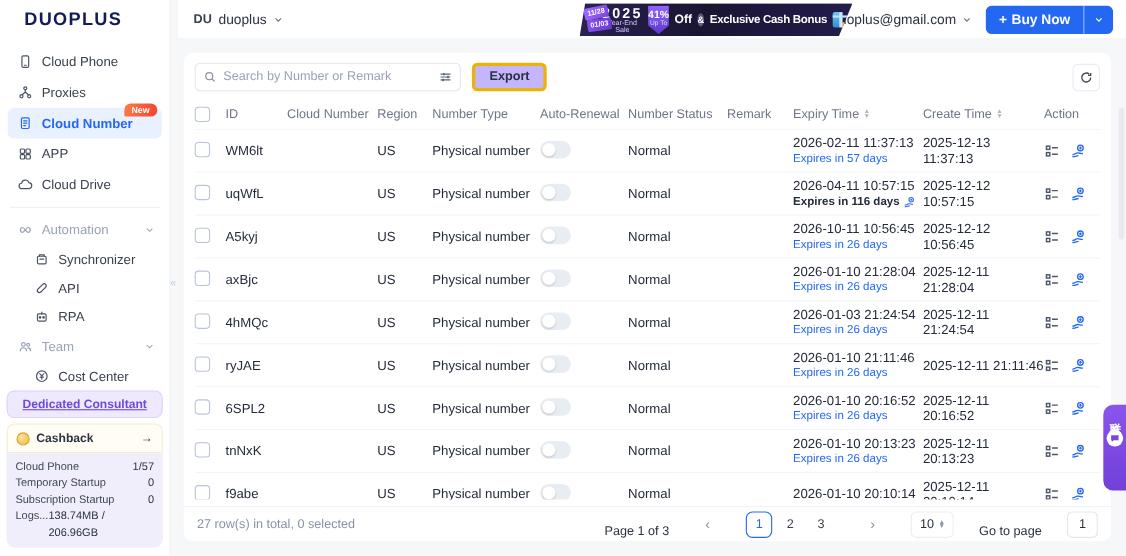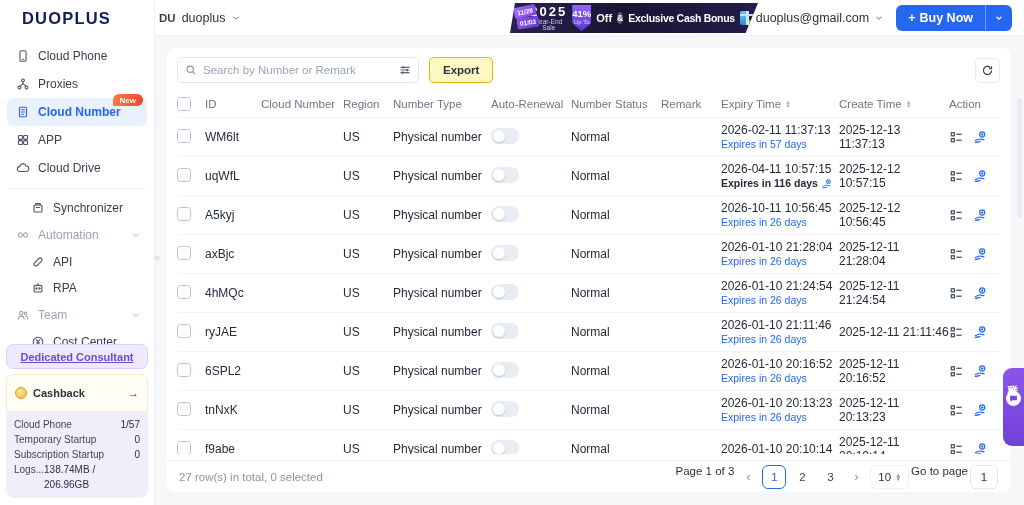--- a/index.html
+++ b/index.html
@@ -1,20 +1,20 @@
 <!DOCTYPE html>
 <html><head>
 <meta charset="utf-8">
 <style>
   * { margin:0; padding:0; box-sizing:border-box; }
   html,body { width:1024px; height:505px; overflow:hidden; font-family:"Liberation Sans", sans-serif; background:#f6f7f9; }
   svg { display:block; }
 
   
-  .header { position:absolute; left:145px; top:0; right:0; height:36px; background:#fff; border-bottom:1px solid #eef0f4; display:flex; align-items:center; z-index:5; }
+  .header { position:absolute; left:162px; top:0; right:0; height:36px; background:#fff; border-bottom:1px solid #eef0f4; display:flex; align-items:center; z-index:5; }
   .ws { display:flex; align-items:center; gap:6px; margin-left:14px; cursor:pointer; }
   .ws-badge { font-size:11.5px; font-weight:bold; color:#39414f; }
   .ws-name { font-size:12.5px; color:#2a3140; }
   .chev { width:10px; height:10px; color:#6b7485; }
 
   .banner { position:absolute; left:365px; top:3px; width:248px; height:30px; background:linear-gradient(100deg,#2a2254 0%,#191531 45%,#241c4e 100%); clip-path:polygon(2% 0,100% 0,95% 100%,0 100%); display:flex; align-items:center; padding:0 6px 0 4px; gap:5px; cursor:pointer; }
   .tagstack { position:relative; width:26px; height:26px; }
   .ptag { position:absolute; width:22px; height:11px; background:linear-gradient(120deg,#a06bff,#7b45e0); border-radius:2px; color:#fff; font-size:6.5px; font-weight:bold; text-align:center; line-height:11px; }
   .ptag.t1 { top:1px; left:0; transform:rotate(-12deg); }
   .ptag.t2 { top:12px; left:3px; transform:rotate(-8deg); background:linear-gradient(120deg,#8a55ec,#6a38cf); }
@@ -51,38 +51,38 @@
   .nav-item.active { background:#e9f1fe; color:#2468f2; font-weight:bold; }
   .nav-item.active .nav-ic { color:#2468f2; }
   .nav-badge { position:absolute; right:4px; top:-4px; background:linear-gradient(100deg,#ff7a45,#f5432e); color:#fff; font-size:8px; font-weight:bold; padding:1.5px 7px; border-radius:8px 8px 8px 2px; }
   .nav-chev { margin-left:auto; width:10px; height:10px; color:#9aa3b5; }
   .nav-div { height:1px; background:#eef0f4; margin:6px 2px; }
   .collapse-handle { position:absolute; right:-6px; top:252px; font-size:10px; color:#c4cad6; cursor:pointer; z-index:7; }
 
   .side-bottom { position:absolute; left:6px; right:6px; bottom:7px; z-index:8; background:#fff; }
   .consultant { display:flex; align-items:center; gap:6px; height:25px; background:#efe9fd; border:1px solid #ddd0f9; border-radius:7px; padding:0 7px; cursor:pointer; }
   .consultant .c-label { font-size:11px; font-weight:bold; color:#6d49e0; flex:1; white-space:nowrap;text-decoration:underline; }
-  .cashback { display:flex; align-items:center; gap:6px; height:38px; margin-top:5px; background:#fffdf4; border:1px solid #f3ecd6; border-radius:7px 7px 0 0; padding:0 8px; cursor:pointer; }
+  .cashback { display:flex; align-items:center; gap:6px; height:27px; margin-top:5px; background:#fffdf4; border:1px solid #f3ecd6; border-radius:7px 7px 0 0; padding:0 8px; cursor:pointer; }
   .cashback .cb-label { font-size:11px; font-weight:bold; color:#2a3140; flex:1; }
   .cashback .cb-arrow { font-size:11px; color:#2a3140; }
   .coin { width:12px; height:12px; border-radius:50%; background:radial-gradient(circle at 35% 35%,#ffe39a,#f0b93a); border:1px solid #d99f2b; }
   .stats { background:#f1eefb; border-radius:0 0 8px 8px; padding:5px 8px 6px 8px; }
   .stat-row { display:flex; justify-content:space-between; font-size:10px; color:#3f4757; line-height:15px; }
   .stat-row .sv { color:#2a3140; }
 
   
   .main { position:absolute; left:155px; top:36px; right:0; bottom:0; background:#f6f7f9; }
   .card { position:absolute; left:12px; top:12px; right:14px; bottom:13px; background:#fff; border-radius:8px; }
 
   .toolbar { display:flex; align-items:center; padding:9px 10px 8px 10px; }
   .search { display:flex; align-items:center; width:242px; height:26px; border:1px solid #e3e6ec; border-radius:5px; padding:10px 7px; gap:6px; }
   .search input { border:none; outline:none; flex:1; font-size:11.5px; color:#2a3140; font-family:inherit; }
   .search input::placeholder { color:#9aa3b5; }
   .sicon { width:12px; height:12px; color:#8b93a5; flex:none; }
-  .export { margin-left:10px; height:26px; border:1px solid #eab308; border-radius:5px; background:#fef9c3; font-size:11.5px; font-weight:bold; color:#2a3140; padding:0 13px; cursor:pointer; font-family:inherit; }
+  .export { margin-left:10px; height:26px; border:3px solid #eab308; border-radius:5px; background:#c4b5fd; font-size:11.5px; font-weight:bold; color:#2a3140; padding:0 13px; cursor:pointer; font-family:inherit; }
   .refresh { margin-left:auto; width:25px; height:25px; border:1px solid #e9ebf0; border-radius:5px; display:flex; align-items:center; justify-content:center; color:#3c4354; cursor:pointer; background:#fff; }
 
   .grid { display:grid; grid-template-columns:28px 56px 82px 50px 98px 80px 90px 60px 118px 110px 46px; align-items:center; }
   .thead { padding:0 10px; height:26px; font-size:11.5px; color:#6e7687; }
   .th { display:flex; align-items:center; gap:4px; }
   .sorts { display:flex; flex-direction:column; line-height:4px; font-size:6px; color:#aeb5c2; }
   .tbody { height:337px; overflow:hidden; padding:0 10px; }
   .tr { height:39px; border-top:1px solid #f2f4f7; font-size:12px; color:#242b3a; }
   .cb { width:14px; height:14px; border:1.4px solid #b9c4da; border-radius:3.5px; display:inline-block; cursor:pointer; background:#fff; }
   .toggle { width:28px; height:16px; border-radius:8px; background:#e8edf4; position:relative; display:inline-block; cursor:pointer; }
@@ -91,21 +91,21 @@
   .redact-gray { width:24px; height:24px; background:#8b9097; }
   .exp-date { font-size:12px; color:#242b3a; line-height:14px; }
   .exp-note { font-size:10.5px; color:#2468f2; line-height:13px; margin-top:1px; display:flex; align-items:center; gap:3px; }
   .exp-note.bold { color:#242b3a; font-weight:bold; }
   .act { display:flex; gap:9px; align-items:center; }
   .aicon { width:15px; height:15px; cursor:pointer; }
   .aicon.detail { color:#4d5668; }
   .aicon.renew { color:#2468f2; }
 
   .pagebar { position:absolute; left:0; right:0; bottom:0; height:32px; border-top:1px solid #f0f2f5; display:flex; align-items:center; padding:0 12px; font-size:11.5px; color:#8a93a6; }
-  .pg-right { margin-left:auto; display:flex; align-items:flex-start; gap:2px; color:#2a3140; }
+  .pg-right { margin-left:auto; display:flex; align-items:flex-end; gap:23px; color:#2a3140; }
   .pg-btn { min-width:24px; height:24px; border-radius:6px; display:flex; align-items:center; justify-content:center; font-size:11.5px; cursor:pointer; color:#3c4354; background:#fff; border:1px solid transparent; }
   .pg-btn.active { border-color:#2468f2; color:#2468f2; }
   .pg-nav { color:#8a93a6; font-size:13px; }
   .pg-size { display:flex; align-items:center; gap:4px; border:1px solid #eceef2; border-radius:5px; height:24px; padding:0 7px; cursor:pointer; }
   .pg-size .sorts { color:#8a93a6; }
   .goto-input { width:28px; height:24px; border:1px solid #e3e6ec; border-radius:5px; text-align:center; font-size:11.5px; color:#2a3140; font-family:inherit; }
 
   .contact { position:absolute; right:0; top:368px; width:21px; height:78px; background:linear-gradient(180deg,#8a55ec,#7040d8); border-radius:9px 0 0 9px; z-index:9; cursor:pointer; display:flex; flex-direction:column; align-items:center; padding-top:8px; }
   .contact .ctxt { writing-mode:vertical-rl; font-size:10.5px; font-weight:bold; color:#fff; letter-spacing:3px; }
   .contact .cbubble { margin-top:3px; width:15px; height:15px; border-radius:50%; background:#fff; display:flex; align-items:center; justify-content:center; color:#7a46dd; }
@@ -161,41 +161,41 @@
       </div>
       <div class="nav-item">
         <span class="nav-ic">
           <svg viewBox="0 0 16 16" fill="none" stroke="currentColor" stroke-width="1.25" stroke-linecap="round" stroke-linejoin="round">
             <path d="M4.5 12a2.8 2.8 0 0 1-.3-5.6 3.8 3.8 0 0 1 7.4-.7A2.6 2.6 0 0 1 11.5 12z"></path>
           </svg>
         </span>
         <span class="nav-lb">Cloud Drive</span>
       </div>
       <div class="nav-div"></div>
-      <div class="nav-item indent">
-        <span class="nav-ic">
-          <svg viewBox="0 0 16 16" fill="none" stroke="currentColor" stroke-width="1.25" stroke-linecap="round" stroke-linejoin="round">
-            <rect x="3.5" y="4.5" width="9" height="8" rx="1.2"></rect>
-            <path d="M5.5 4.5V3h5v1.5M6 7.5h4"></path>
-          </svg>
-        </span>
-        <span class="nav-lb">Synchronizer</span>
-      </div>
       <div class="nav-item group">
         <span class="nav-ic">
           <svg viewBox="0 0 16 16" fill="none" stroke="currentColor" stroke-width="1.25" stroke-linecap="round" stroke-linejoin="round">
             <path d="M5 10.5c-2.8 0-2.8-5 0-5 2.4 0 3.6 5 6 5 2.8 0 2.8-5 0-5-2.4 0-3.6 5-6 5z"></path>
           </svg>
         </span>
         <span class="nav-lb">Automation</span>
         <span class="nav-chev">
           <svg viewBox="0 0 16 16" fill="none" stroke="currentColor" stroke-width="1.5">
             <path d="M4 6l4 4 4-4"></path>
           </svg>
         </span>
+      </div>
+      <div class="nav-item indent">
+        <span class="nav-ic">
+          <svg viewBox="0 0 16 16" fill="none" stroke="currentColor" stroke-width="1.25" stroke-linecap="round" stroke-linejoin="round">
+            <rect x="3.5" y="4.5" width="9" height="8" rx="1.2"></rect>
+            <path d="M5.5 4.5V3h5v1.5M6 7.5h4"></path>
+          </svg>
+        </span>
+        <span class="nav-lb">Synchronizer</span>
       </div>
       <div class="nav-item indent">
         <span class="nav-ic">
           <svg viewBox="0 0 16 16" fill="none" stroke="currentColor" stroke-width="1.25" stroke-linecap="round" stroke-linejoin="round">
             <path d="M6.2 6.8L4 9a2.1 2.1 0 0 0 3 3l2.2-2.2"></path>
             <path d="M9.8 9.2L12 7a2.1 2.1 0 0 0-3-3L6.8 6.2"></path>
           </svg>
         </span>
         <span class="nav-lb">API</span>
       </div>
@@ -561,21 +561,21 @@
         <div class="grid tr">
           <div class="td"><span class="cb"></span></div>
           <div class="td">4hMQc</div>
           <div class="td"></div>
           <div class="td">US</div>
           <div class="td">Physical number</div>
           <div class="td"><span class="toggle"><span class="knob"></span></span></div>
           <div class="td">Normal</div>
           <div class="td"></div>
           <div class="td">
-            <div class="exp-date">2026-01-10 21:24:54</div>
+            <div class="exp-date">2026-01-03 21:24:54</div>
             <div class="exp-note ">Expires in 26 days</div>
           </div>
           <div class="td">2025-12-11 21:24:54</div>
           <div class="td act">
             <span class="aicon detail">
               <svg viewBox="0 0 16 16" fill="none" stroke="currentColor" stroke-width="1.4">
                 <rect x="2.5" y="3" width="3.2" height="3.2"></rect>
                 <path d="M7.8 4.6h5.7"></path>
                 <rect x="2.5" y="9.3" width="3.2" height="3.2"></rect>
                 <path d="M7.8 10.9h5.7"></path>

